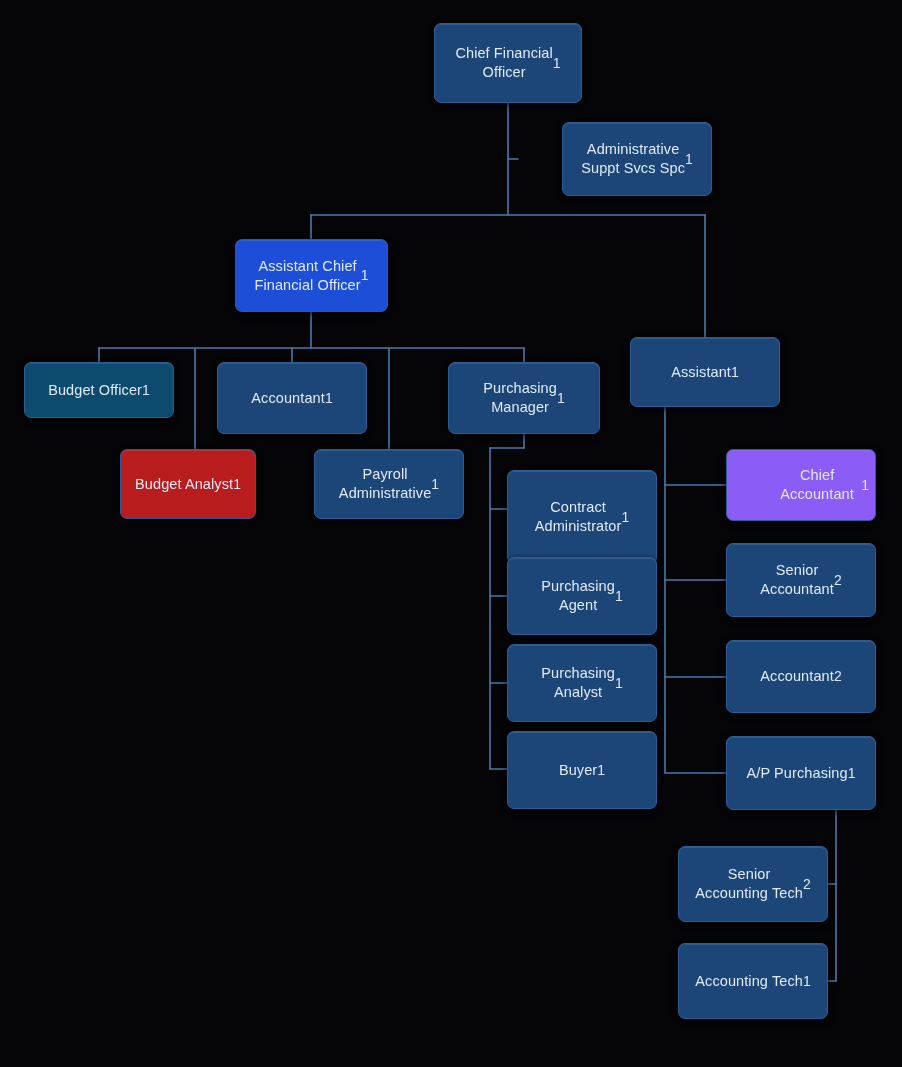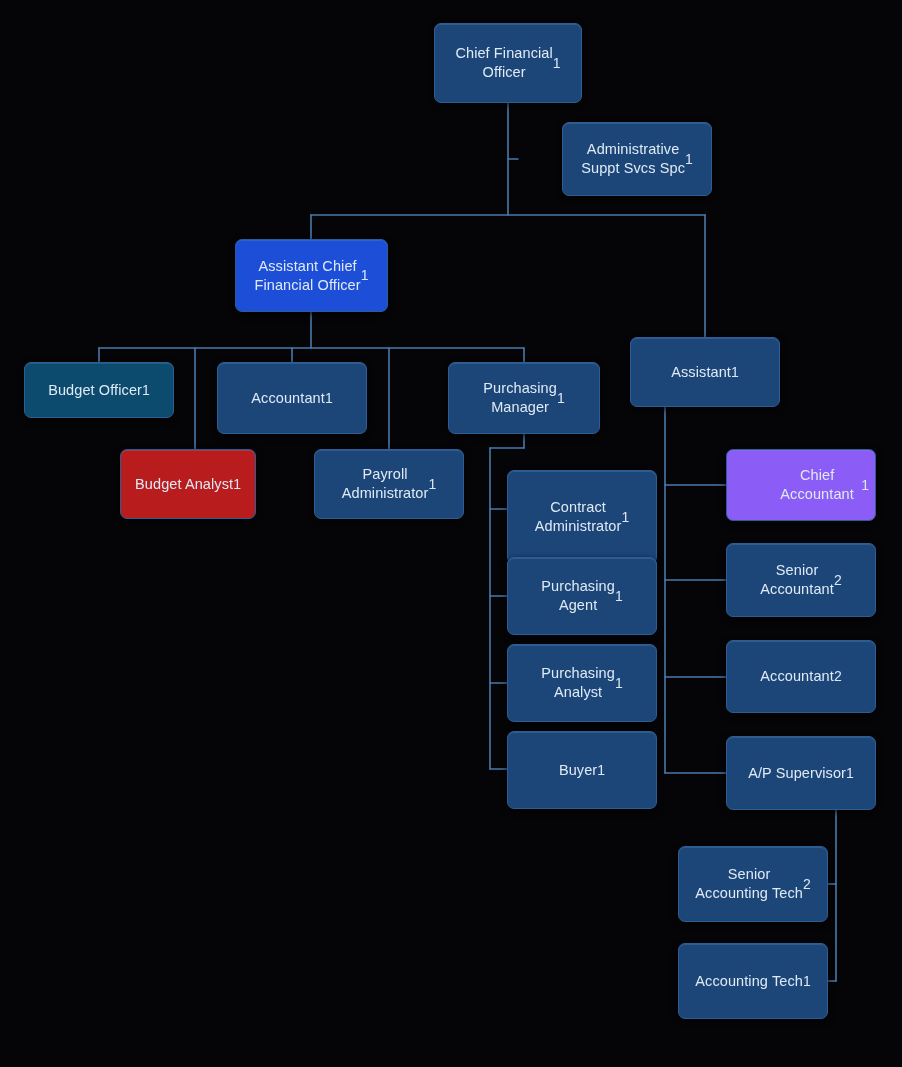--- a/index.html
+++ b/index.html
@@ -131,21 +131,21 @@
         <div class="node-title">Purchasing
 Manager</div>
         <div class="node-count">1</div>
       </div>
       <div class="org-node" style="left: 120px; top: 449px; width: 136px; height: 70px; background: #b91c1c; border-color: rgb(45, 93, 150); color: rgb(223, 234, 246);">
         <div class="node-title">Budget Analyst</div>
         <div class="node-count">1</div>
       </div>
       <div class="org-node" style="left: 314px; top: 449px; width: 150px; height: 70px; background: rgb(29, 70, 120); border-color: rgb(45, 93, 150); color: rgb(223, 234, 246);">
         <div class="node-title">Payroll
-Administrator</div>
+Administrative</div>
         <div class="node-count">1</div>
       </div>
       <div class="org-node" style="left: 507px; top: 470px; width: 150px; height: 94px; background: rgb(29, 70, 120); border-color: rgb(45, 93, 150); color: rgb(223, 234, 246);">
         <div class="node-title">Contract
 Administrator</div>
         <div class="node-count">1</div>
       </div>
       <div class="org-node" style="left: 507px; top: 557px; width: 150px; height: 78px; background: rgb(29, 70, 120); border-color: rgb(45, 93, 150); color: rgb(223, 234, 246);">
         <div class="node-title">Purchasing
 Agent</div>
@@ -167,21 +167,21 @@
       <div class="org-node" style="left: 726px; top: 543px; width: 150px; height: 74px; background: rgb(29, 70, 120); border-color: rgb(45, 93, 150); color: rgb(223, 234, 246);">
         <div class="node-title">Senior
 Accountant</div>
         <div class="node-count">2</div>
       </div>
       <div class="org-node" style="left: 726px; top: 640px; width: 150px; height: 73px; background: rgb(29, 70, 120); border-color: rgb(45, 93, 150); color: rgb(223, 234, 246);">
         <div class="node-title">Accountant</div>
         <div class="node-count">2</div>
       </div>
       <div class="org-node" style="left: 726px; top: 736px; width: 150px; height: 74px; background: rgb(29, 70, 120); border-color: rgb(45, 93, 150); color: rgb(223, 234, 246);">
-        <div class="node-title">A/P Supervisor</div>
+        <div class="node-title">A/P Purchasing</div>
         <div class="node-count">1</div>
       </div>
       <div class="org-node" style="left: 678px; top: 846px; width: 150px; height: 76px; background: rgb(29, 70, 120); border-color: rgb(45, 93, 150); color: rgb(223, 234, 246);">
         <div class="node-title">Senior
 Accounting Tech</div>
         <div class="node-count">2</div>
       </div>
       <div class="org-node" style="left: 678px; top: 943px; width: 150px; height: 76px; background: rgb(29, 70, 120); border-color: rgb(45, 93, 150); color: rgb(223, 234, 246);">
         <div class="node-title">Accounting Tech</div>
         <div class="node-count">1</div>

